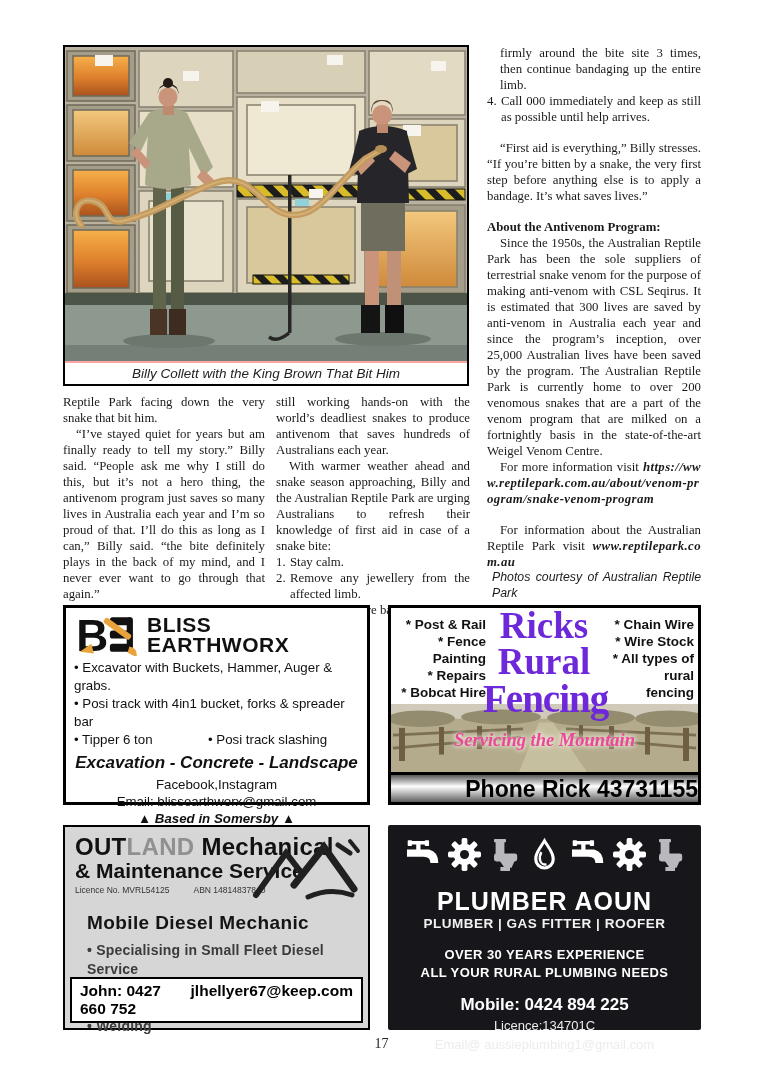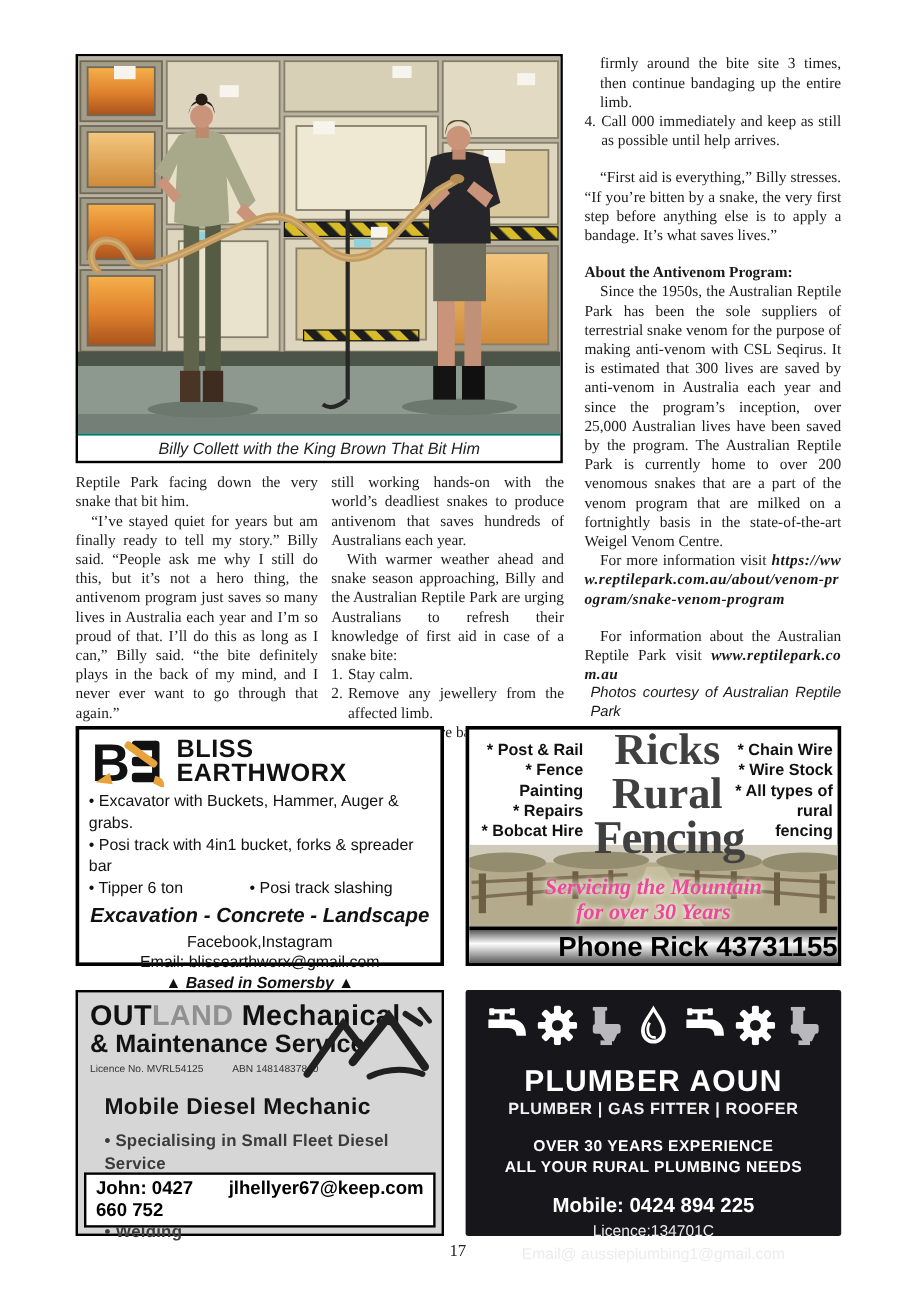--- a/index.html
+++ b/index.html
@@ -6,21 +6,21 @@
   html,body { background: #fff; }
   .page {
     position: relative; width: 763px; height: 1080px; background: #fff;
     font-family: "Liberation Serif", serif; color: #1a1a1a; overflow: hidden;
   }
   
   .photo-figure { position: absolute; left: 63px; top: 45px; width: 406px; border: 2px solid #000; background: #fff; }
   .photo { width: 100%; height: 314px; display: block; }
   .photo svg { display: block; width: 100%; height: 100%; }
   .photo-caption {
-    border-top: 2px solid #0f766e; height: 23px; line-height: 22px; text-align: center;
+    border-top: 2px solid #fca5a5; height: 23px; line-height: 22px; text-align: center;
     font-family: "Liberation Sans", sans-serif; font-style: italic; font-size: 13.5px; color: #222;
   }
   
   .acol { position: absolute; font-size: 12.8px; line-height: 16px; text-align: justify; }
   .acol p { text-align: justify; }
   .col1 { left: 63px;  top: 394px; width: 202px; }
   .col2 { left: 276px; top: 394px; width: 194px; }
   .col3 { left: 487px; top: 45px;  width: 214px; }
   .indent { text-indent: 13px; }
   .gap { margin-top: 15px; }
@@ -43,22 +43,22 @@
   .bx-services { text-align: center; font-weight: bold; font-style: italic; font-size: 17px; margin: 4px 0 3px; color: #111; }
   .bx-center { text-align: center; font-size: 13.3px; line-height: 17px; color: #111; }
   .bx-based { text-align: center; font-weight: bold; font-style: italic; font-size: 13.3px; margin-top: 1px; color: #111; }
   .bx-phone { margin: 4px 2px 0; background: #000; color: #fff; border-radius: 10px; text-align: center; font-weight: bold; font-size: 26px; letter-spacing: 3px; padding: 2px 0 4px; }
   
   .ad-ricks { left: 388px; top: 605px; width: 313px; height: 200px; border: 3px solid #000; background: #fff; overflow: hidden; }
   .rk-list { position: absolute; z-index: 2; font-weight: bold; font-size: 13.5px; line-height: 17px; color: #111; text-align: right; }
   .rk-left  { top: 8px; left: 7px;  width: 88px; }
   .rk-right { top: 8px; right: 4px; width: 90px; }
   .rk-item { padding-left: 11px; text-indent: -11px; }
-  .rk-title { position: absolute; top: 0; left: 104px; width: 122px; text-align: center; z-index: 3;
-              font-family: "Liberation Serif", serif; font-weight: bold; color: #404040; }
+  .rk-title { position: absolute; top: 0; left: 92px; width: 122px; text-align: center; z-index: 3;
+              font-family: "Liberation Serif", serif; font-weight: bold; color: #6d28d9; }
   .rk-t1 { font-size: 37px; line-height: 35px; }
   .rk-t2 { font-size: 37px; line-height: 37px; }
   .rk-t3 { font-size: 39px; line-height: 38px; letter-spacing: -1px; }
   .rk-photo { position: absolute; left: 0; right: 0; top: 96px; bottom: 30px; }
   .rk-photo svg { width: 100%; height: 100%; display: block; }
   .rk-tagline { position: absolute; left: 0; right: 0; top: 26px; text-align: center; z-index: 2;
                 font-family: "Liberation Serif", serif; font-weight: bold; font-style: italic;
                 font-size: 18.5px; line-height: 21px; color: #ec4899; text-shadow: 0 0 4px #f5f2e4, 0 0 7px #f5f2e4; }
   .rk-bar { position: absolute; left: 0; right: 0; bottom: 0; height: 30px; border-top: 3px solid #000;
             background: linear-gradient(180deg, #585858, #fdfdfd 42%, #cfcfcf 60%, #5f5f5f);
@@ -325,21 +325,20 @@
           <rect x="86" y="24" width="5" height="25"></rect>
             <rect x="116" y="23" width="4" height="20"></rect>
           <rect x="292" y="26" width="6" height="36"></rect>
             <rect x="254" y="25" width="5" height="30"></rect>
           <rect x="218" y="24" width="5" height="25"></rect>
             <rect x="188" y="23" width="4" height="20"></rect>
         </g>
       </svg>
       <div class="rk-tagline">
         <div>Servicing the Mountain</div>
-        <div>for over 30 Years</div>
       </div>
     </div>
     <div class="rk-bar">Phone Rick 43731155</div>
   </div>
 
   <div class="ad ad-outland">
     <div class="ol-name1"><span>OUT</span><span class="grey">LAND</span><span> Mechanical</span></div>
     <div class="ol-name2">&amp; Maintenance Service</div>
     <div class="ol-lic">
       <span>Licence No. MVRL54125</span><span>ABN 14814837840</span>

